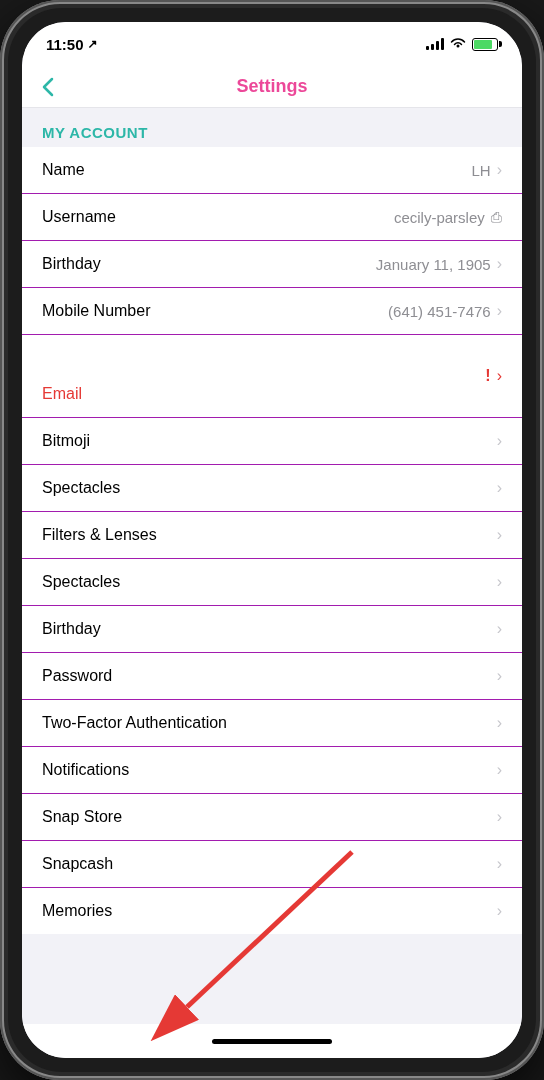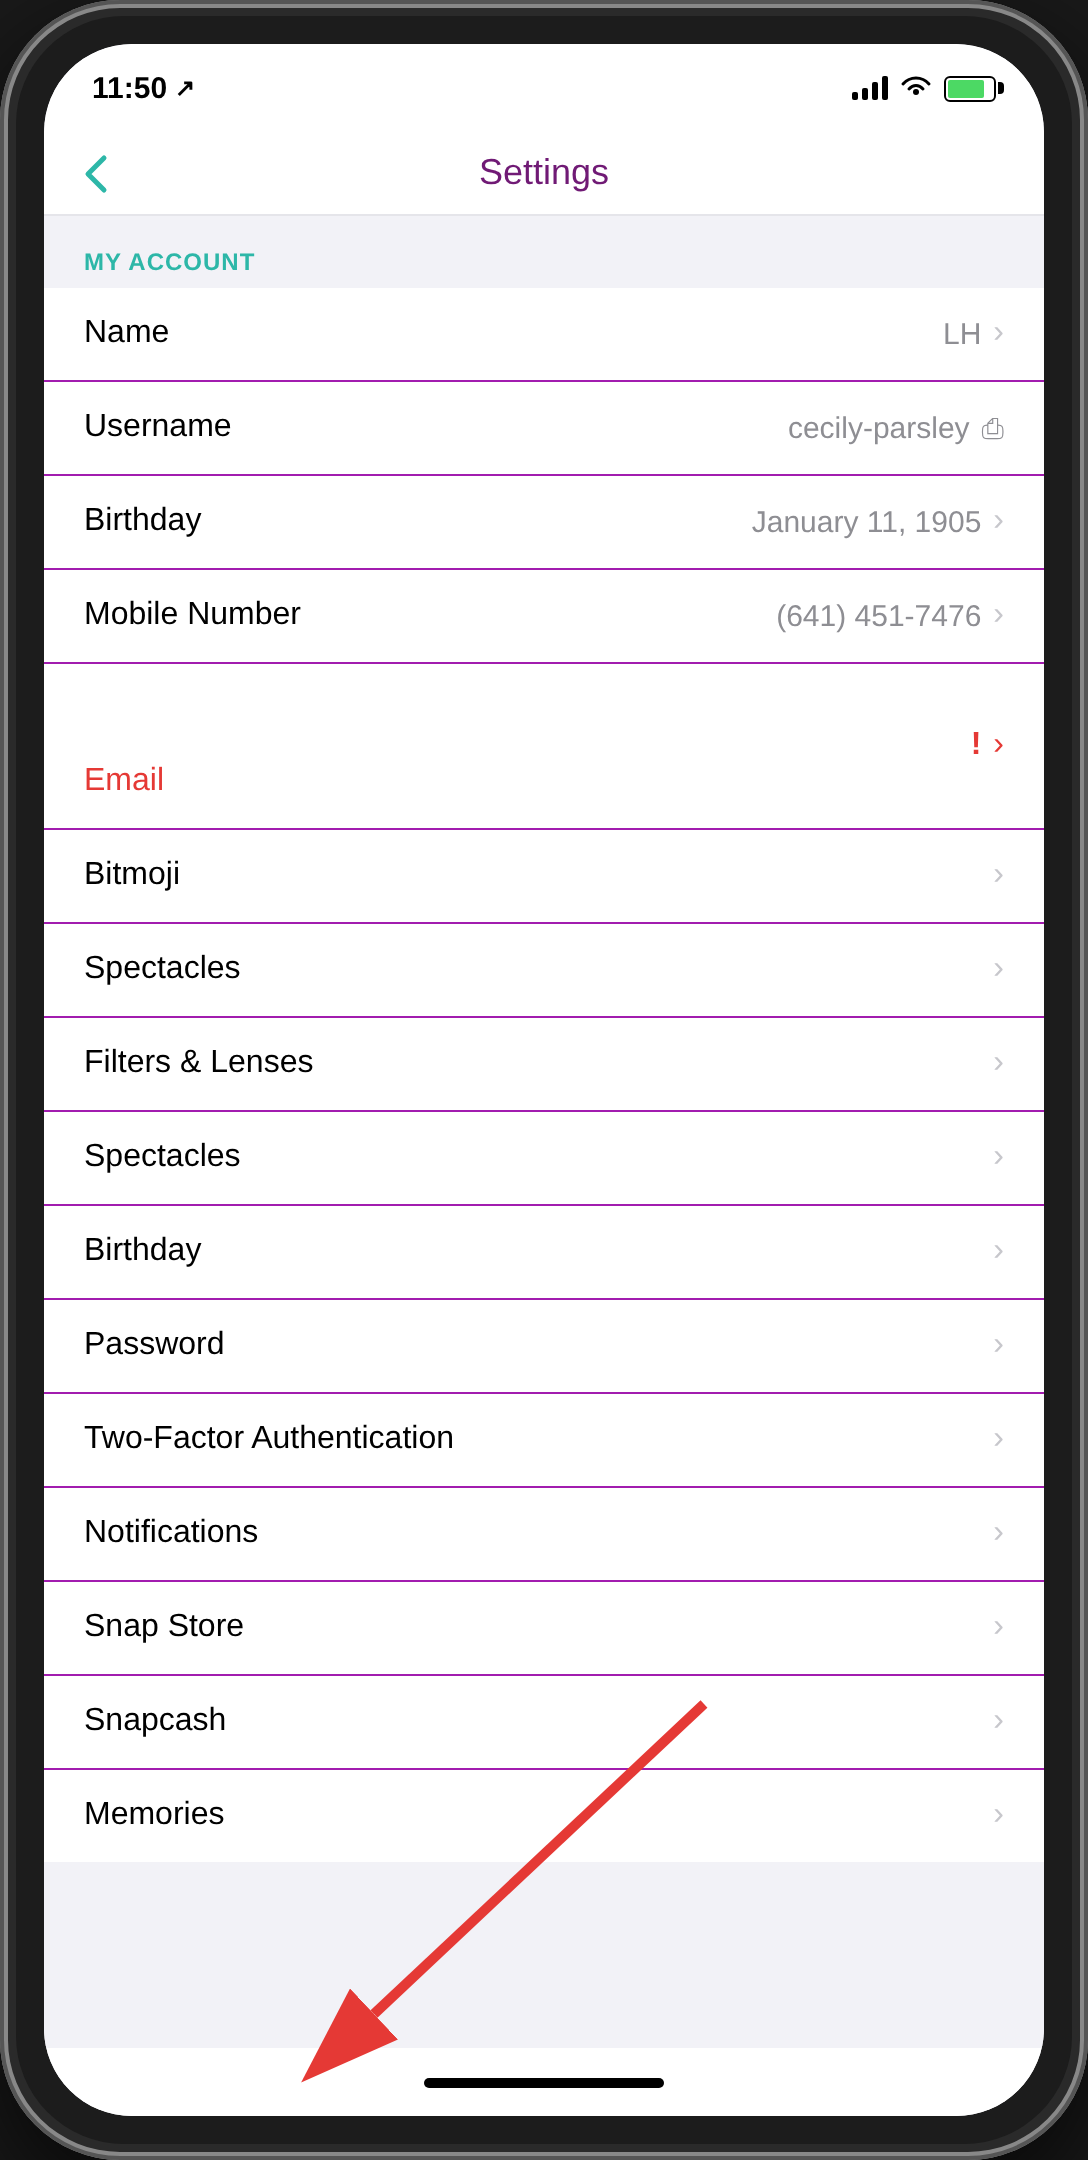--- a/index.html
+++ b/index.html
@@ -136,35 +136,35 @@
       left: 20px;
       color: #2db7a8;
       font-size: 22px;
       cursor: pointer;
       display: flex;
       align-items: center;
     }
 
     .nav-title {
       font-size: 18px;
-      font-weight: 400;
-      color: #701a75;
+      font-weight: 700;
+      color: #ec4899;
     }
 
     
     .content {
       flex: 1;
       background: #f2f2f7;
       overflow-y: auto;
       overflow-x: hidden;
     }
 
     .section-header {
       padding: 16px 20px 6px;
-      font-size: 12px;
+      font-size: 15px;
       font-weight: 600;
       color: #2db7a8;
       letter-spacing: 0.5px;
       text-transform: uppercase;
       background: #f2f2f7;
     }
 
     .settings-group {
       background: #fff;
       margin: 0;

